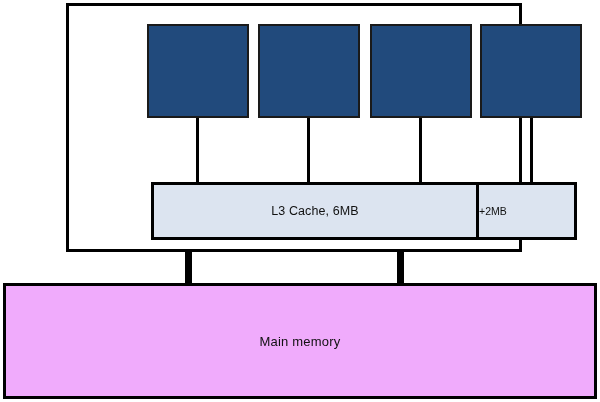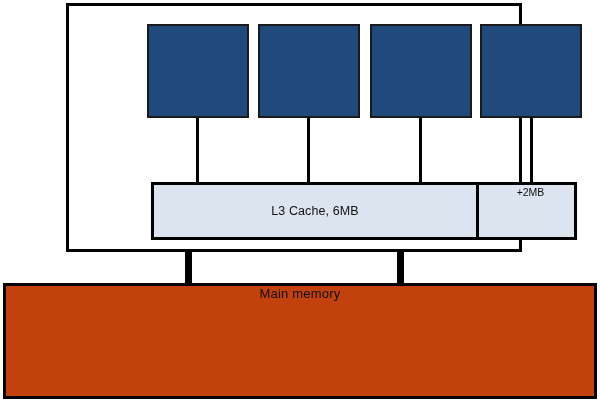--- a/index.html
+++ b/index.html
@@ -85,24 +85,23 @@
     border-right: 3px solid #000000;
   }
   .cache-main-label {
     font-size: 12.5px;
     color: #111111;
     letter-spacing: 0.1px;
   }
   .cache-extra {
     flex: 1 1 auto;
     display: flex;
-    flex-direction: row;
+    flex-direction: column;
     justify-content: center;
     box-sizing: border-box;
-    padding-left: 8px;
   }
   .cache-extra-line {
     font-size: 10.5px;
     color: #111111;
     line-height: 14px;
     white-space: nowrap;
   }
 
   
   .mem-bus {
@@ -116,24 +115,24 @@
   .mem-bus-right { left: 397px; }
 
   
   .main-memory {
     position: absolute;
     left: 3px;
     top: 283px;
     width: 594px;
     height: 116px;
     box-sizing: border-box;
-    background: #c2410c;
+    background: #f0abfc;
     border: 3px solid #000000;
     display: flex;
-    align-items: flex-start;
+    align-items: center;
     justify-content: center;
   }
   .main-memory-label {
     font-size: 13px;
     color: #111111;
     letter-spacing: 0.2px;
   }
 </style>
 </head>
 <body>

